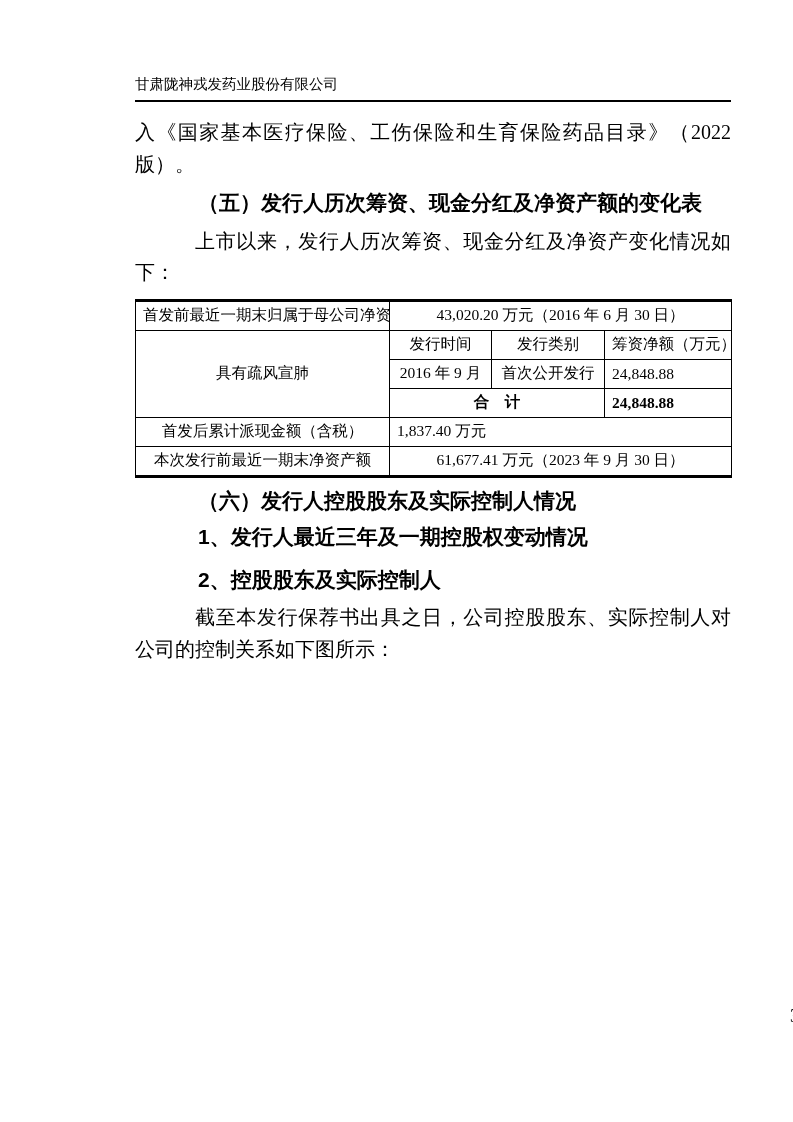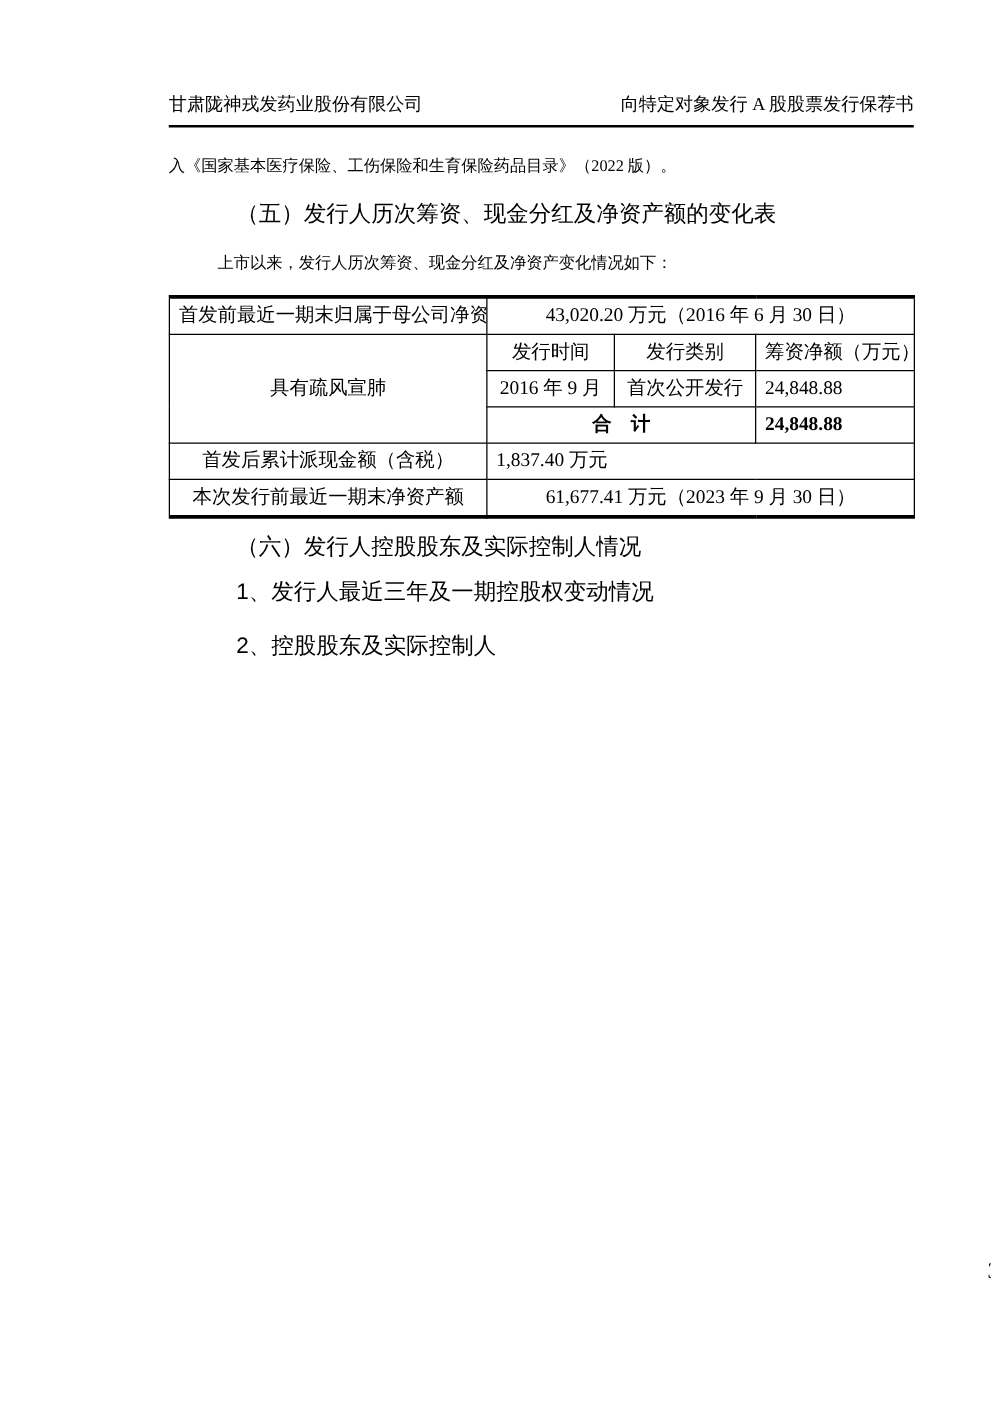--- a/index.html
+++ b/index.html
@@ -29,35 +29,35 @@
     justify-content: space-between;
     align-items: flex-end;
     font-size: 14.5px;
     line-height: 20px;
     padding-bottom: 6px;
     border-bottom: 2px solid #000000;
   }
   
   .doc-body p {
     margin: 0;
-    font-size: 13px;
+    font-size: 20px;
     line-height: 31.5px;
     text-align: justify;
     text-indent: 3em;
   }
   .doc-body p.continuation {
     text-indent: 0;
     margin-top: 15px;
   }
   .doc-body p.after-head { margin-top: 7px; }
   h3.sec-head, h4.sub-head {
     margin: 0;
     font-family: "Liberation Sans", "DejaVu Sans", sans-serif;
-    font-weight: normal;
-    font-size: 18px;
+    font-weight: bold;
+    font-size: 21px;
     line-height: 31.5px;
     text-indent: 3em;
   }
   h3.sec-head { margin-top: 7px; }
   h4.sub-head { margin-top: 5px; }
   h4.sub-head.gap { margin-top: 11px; }
   p.mt4 { margin-top: 4px !important; }
   
   table.fin-table {
     table-layout: fixed;
@@ -93,21 +93,20 @@
     font-size: 18px;
   }
 </style>
 </head>
 <body>
 
 <div class="page">
 
   <div class="pageheader">
     <span>甘肃陇神戎发药业股份有限公司</span>
-    <span>向特定对象发行 A 股股票发行保荐书</span>
   </div>
 
   <div class="doc-body">
 
     <p class="continuation">入《国家基本医疗保险、工伤保险和生育保险药品目录》（2022 版）。</p>
 
 
 
     <h3 class="sec-head">（五）发行人历次筹资、现金分红及净资产额的变化表</h3>
 
@@ -151,20 +150,21 @@
       </tbody>
     </table>
 
     <h3 class="sec-head">（六）发行人控股股东及实际控制人情况</h3>
 
     <h4 class="sub-head">1、发行人最近三年及一期控股权变动情况</h4>
 
 
     <h4 class="sub-head gap">2、控股股东及实际控制人</h4>
 
+    <p class="after-head">截至本发行保荐书出具之日，公司控股股东、实际控制人对公司的控制关系如下图所示：</p>
 
   </div>
 
   <div class="pagefooter">
     <span>3-1-6</span>
   </div>
 
 </div>
 
 </body></html>

